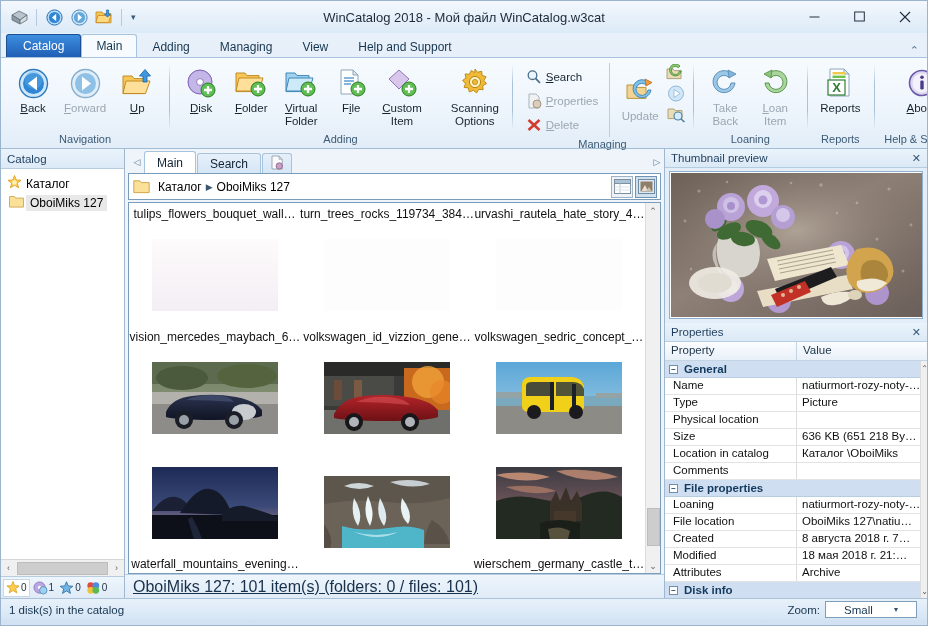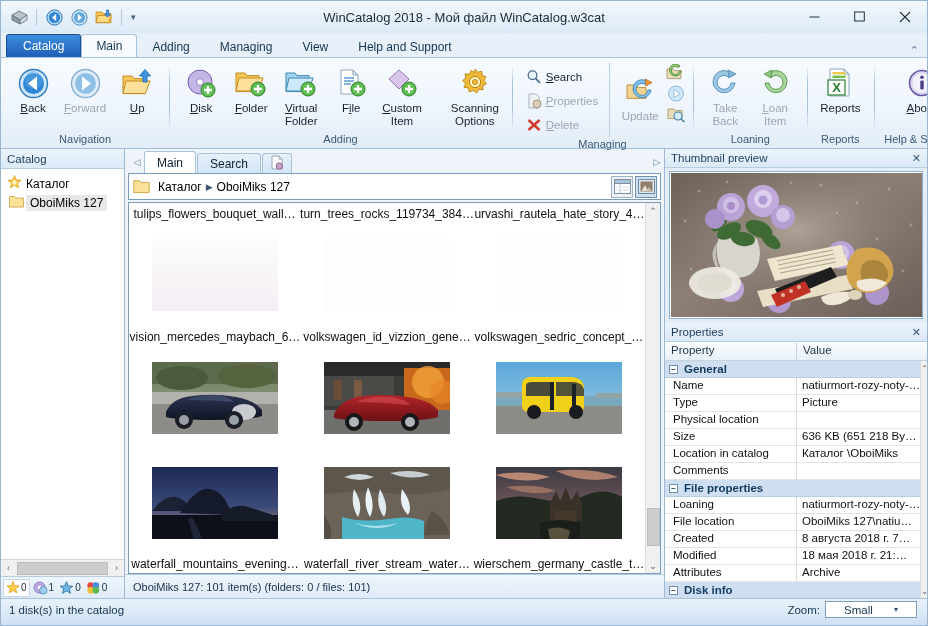--- a/index.html
+++ b/index.html
@@ -168,21 +168,21 @@
     width:15px; background:#f0f0f0; border-left:1px solid #dcdcdc;
     display:flex; flex-direction:column; align-items:center; justify-content:space-between;
   }
   .vscroll .arw { height:15px; width:15px; display:flex; align-items:center; justify-content:center; font-size:9px; color:#606060;}
   .vscroll .track { flex:1; width:15px; position:relative; }
   .vscroll .thumb { position:absolute; top:290px; left:1px; width:13px; height:38px; background:#cdcdcd; border:1px solid #bdbdbd;}
 
   .center-status {
     height:24px; display:flex; align-items:center; padding-left:8px;
     background: linear-gradient(to bottom,#eef5fc,#dfebf7);
-    border-top:1px solid #b6cde0; font-size:11px; color:#18304a;
+    border-top:1px solid #b6cde0; font-size:16px; color:#18304a;text-decoration:underline;
   }
 
   
   .right-panel { width:263px; display:flex; flex-direction:column; background:#e4eef8; border-left:1px solid #9fb8cf;}
   .rp-head {
     height:19px; display:flex; align-items:center; padding:0 6px;
     background: linear-gradient(to bottom,#eaf3fb,#dbe9f6);
     color:#1e3d5c; font-size:11.5px; border-bottom:1px solid #b6cde0;
   }
   .rp-head .x { margin-left:auto; color:#355875; font-size:11px; }
@@ -803,21 +803,20 @@
                   <path d="M30 22 q10 16 4 28 q-8 -12 -4 -28 z" fill="#e3eef1"></path>
                   <path d="M44 20 q8 18 2 30 q-8 -14 -2 -30 z" fill="#eef6f8"></path>
                   <path d="M56 22 q10 18 4 28 q-9 -12 -4 -28 z" fill="#dfeaee"></path>
                   <path d="M78 22 q12 16 6 26 q-10 -10 -6 -26 z" fill="#e8f1f4"></path>
                   <path d="M18 50 q20 6 46 2 q22 -4 36 2 l0 18 l-82 0 z" fill="#4fb5c9"></path>
                   <path d="M30 56 q22 6 44 0 q-20 10 -44 0 z" fill="#a9e0ea"></path>
                   <path d="M0 48 q10 14 6 24 l-6 0 z" fill="#564e45"></path>
                   <path d="M108 44 q14 8 18 24 l-26 0 q2 -16 8 -24 z" fill="#5a5249"></path>
                 </svg>
               </div>
-              <div class="cap">waterfall_river_stream_water…</div>
             </div>
             <div class="cell">
               <div class="thumbbox">
                 <svg class="thumb-img" viewBox="0 0 126 72">
                   <defs>
                     <linearGradient id="csky" x1="0" y1="0" x2="0" y2="1">
                       <stop offset="0" stop-color="#3b3b42"></stop>
                         <stop offset="0.5" stop-color="#6b5358"></stop>
                         <stop offset="1" stop-color="#9f7a63"></stop>
                     </linearGradient>

